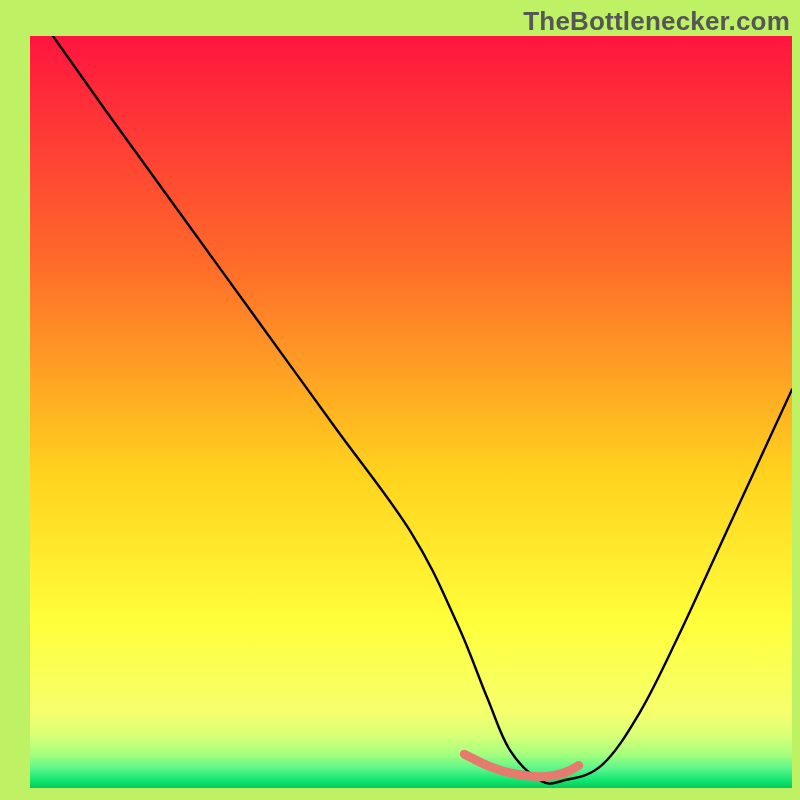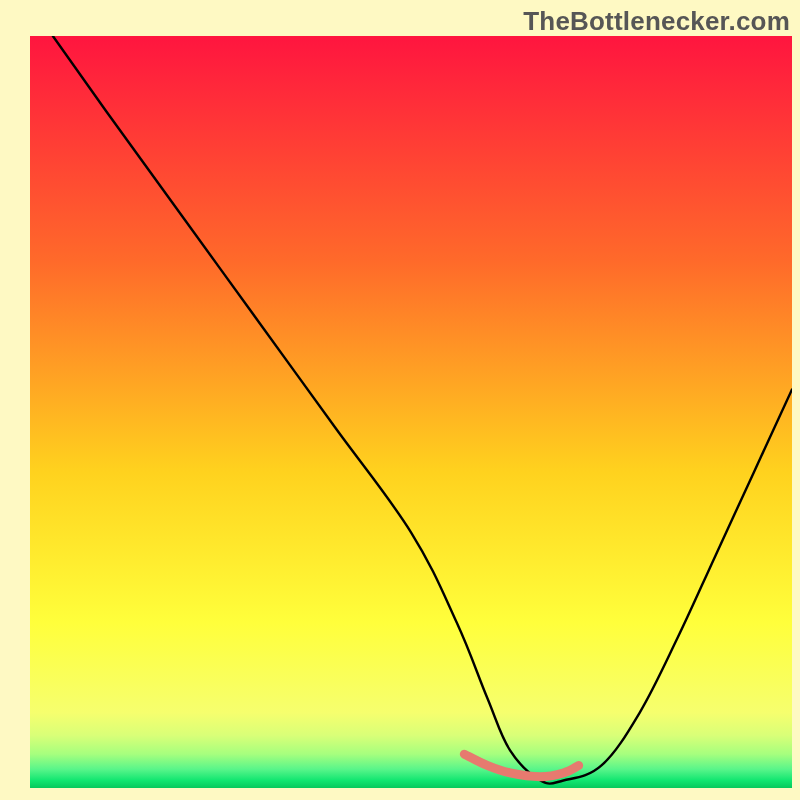--- a/index.html
+++ b/index.html
@@ -7,21 +7,21 @@
     padding: 0;
     width: 800px;
     height: 800px;
     background: #000;
     overflow: hidden;
   }
   .frame {
     position: relative;
     width: 800px;
     height: 800px;
-    background: #fef9c3;
+    background: #bef264;
   }
   .watermark {
     position: absolute;
     top: 6px;
     right: 10px;
     font-family: Arial, Helvetica, sans-serif;
     font-size: 26px;
     font-weight: 600;
     color: #565656;
     letter-spacing: 0.2px;

